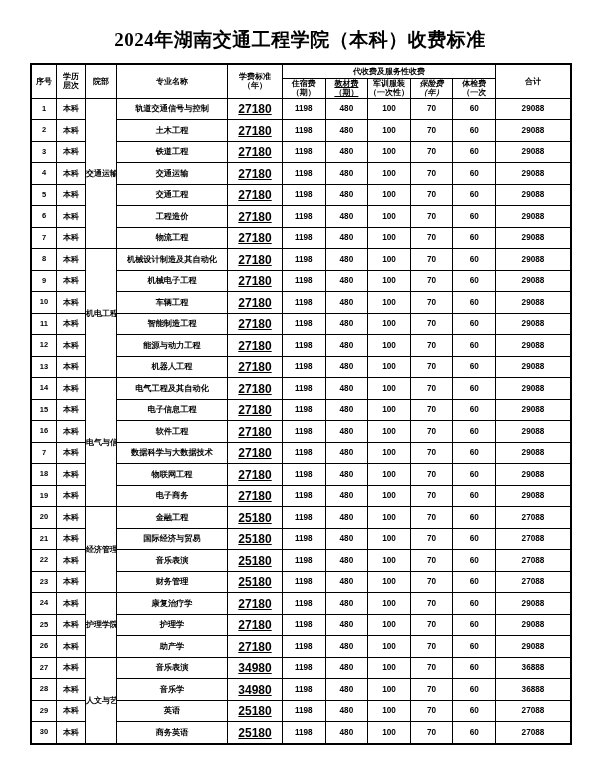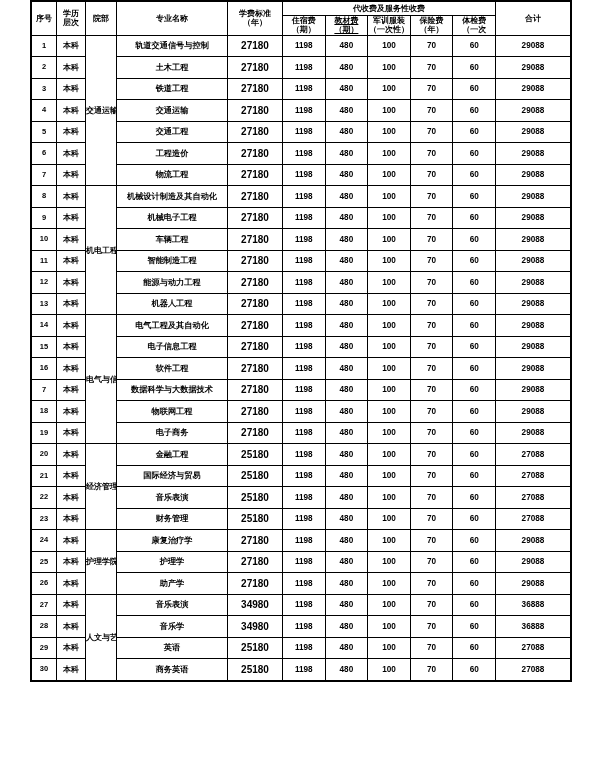--- a/index.html
+++ b/index.html
@@ -57,21 +57,21 @@
     height: 13px;
   }
   th.h-seq { width: 24px; margin-left: 33px; }
   th.h-level { width: 28px; }
   th.h-dept { width: 30px; }
   th.h-major { width: 110px; }
   th.h-tuition { width: 54px; }
   th.h-dorm { width: 40px; }
   th.h-book { width: 38px; text-decoration: underline; }
   th.h-uniform { width: 62px; }
-  th.h-insurance { width: 40px; }
+  th.h-insurance { width: 40px; font-style: italic; }
   th.h-physical { width: 40px; }
   th.h-total { width: 74px; }
 
   .rowspan-head { height: 53px; }
   .group-head { height: 16px; }
   .sub-head { height: 37px; margin-left: 12px; }
 
   td.c-seq { font-size: 7.5px; }
   td.c-level { font-size: 8px; }
   td.c-dept {
@@ -79,39 +79,40 @@
     white-space: normal;
     word-break: break-all;
     line-height: 1.15;
     padding: 1px 6px;
   }
   td.c-major {
     text-align: left;
     padding-left: 3px;
     font-size: 8.2px;
   }
-  td.c-tuition { font-size: 10px; }
+  td.c-tuition { font-size: 12px; text-decoration: underline; }
   td.c-num { font-size: 8.2px; }
   td.c-total { font-size: 8.2px; }
 
   table.fee tbody tr { height: 21.5px; }
 
   
   .frame {
     border: 1.6px solid #000;
     display: inline-block;
     box-sizing: border-box;
   }
   .twoline { display: block; }
 </style>
 </head>
 <body>
 
 <div class="page">
 
+  <div class="doc-title">2024年湖南交通工程学院（本科）收费标准</div>
 
   <div class="table-wrap">
     <div class="frame">
       <table class="fee">
         <thead>
           <tr>
             <th class="h-seq rowspan-head" rowspan="2">序号</th>
             <th class="h-level rowspan-head" rowspan="2">
               <span class="twoline">学历</span>
               <span class="twoline">层次</span>

